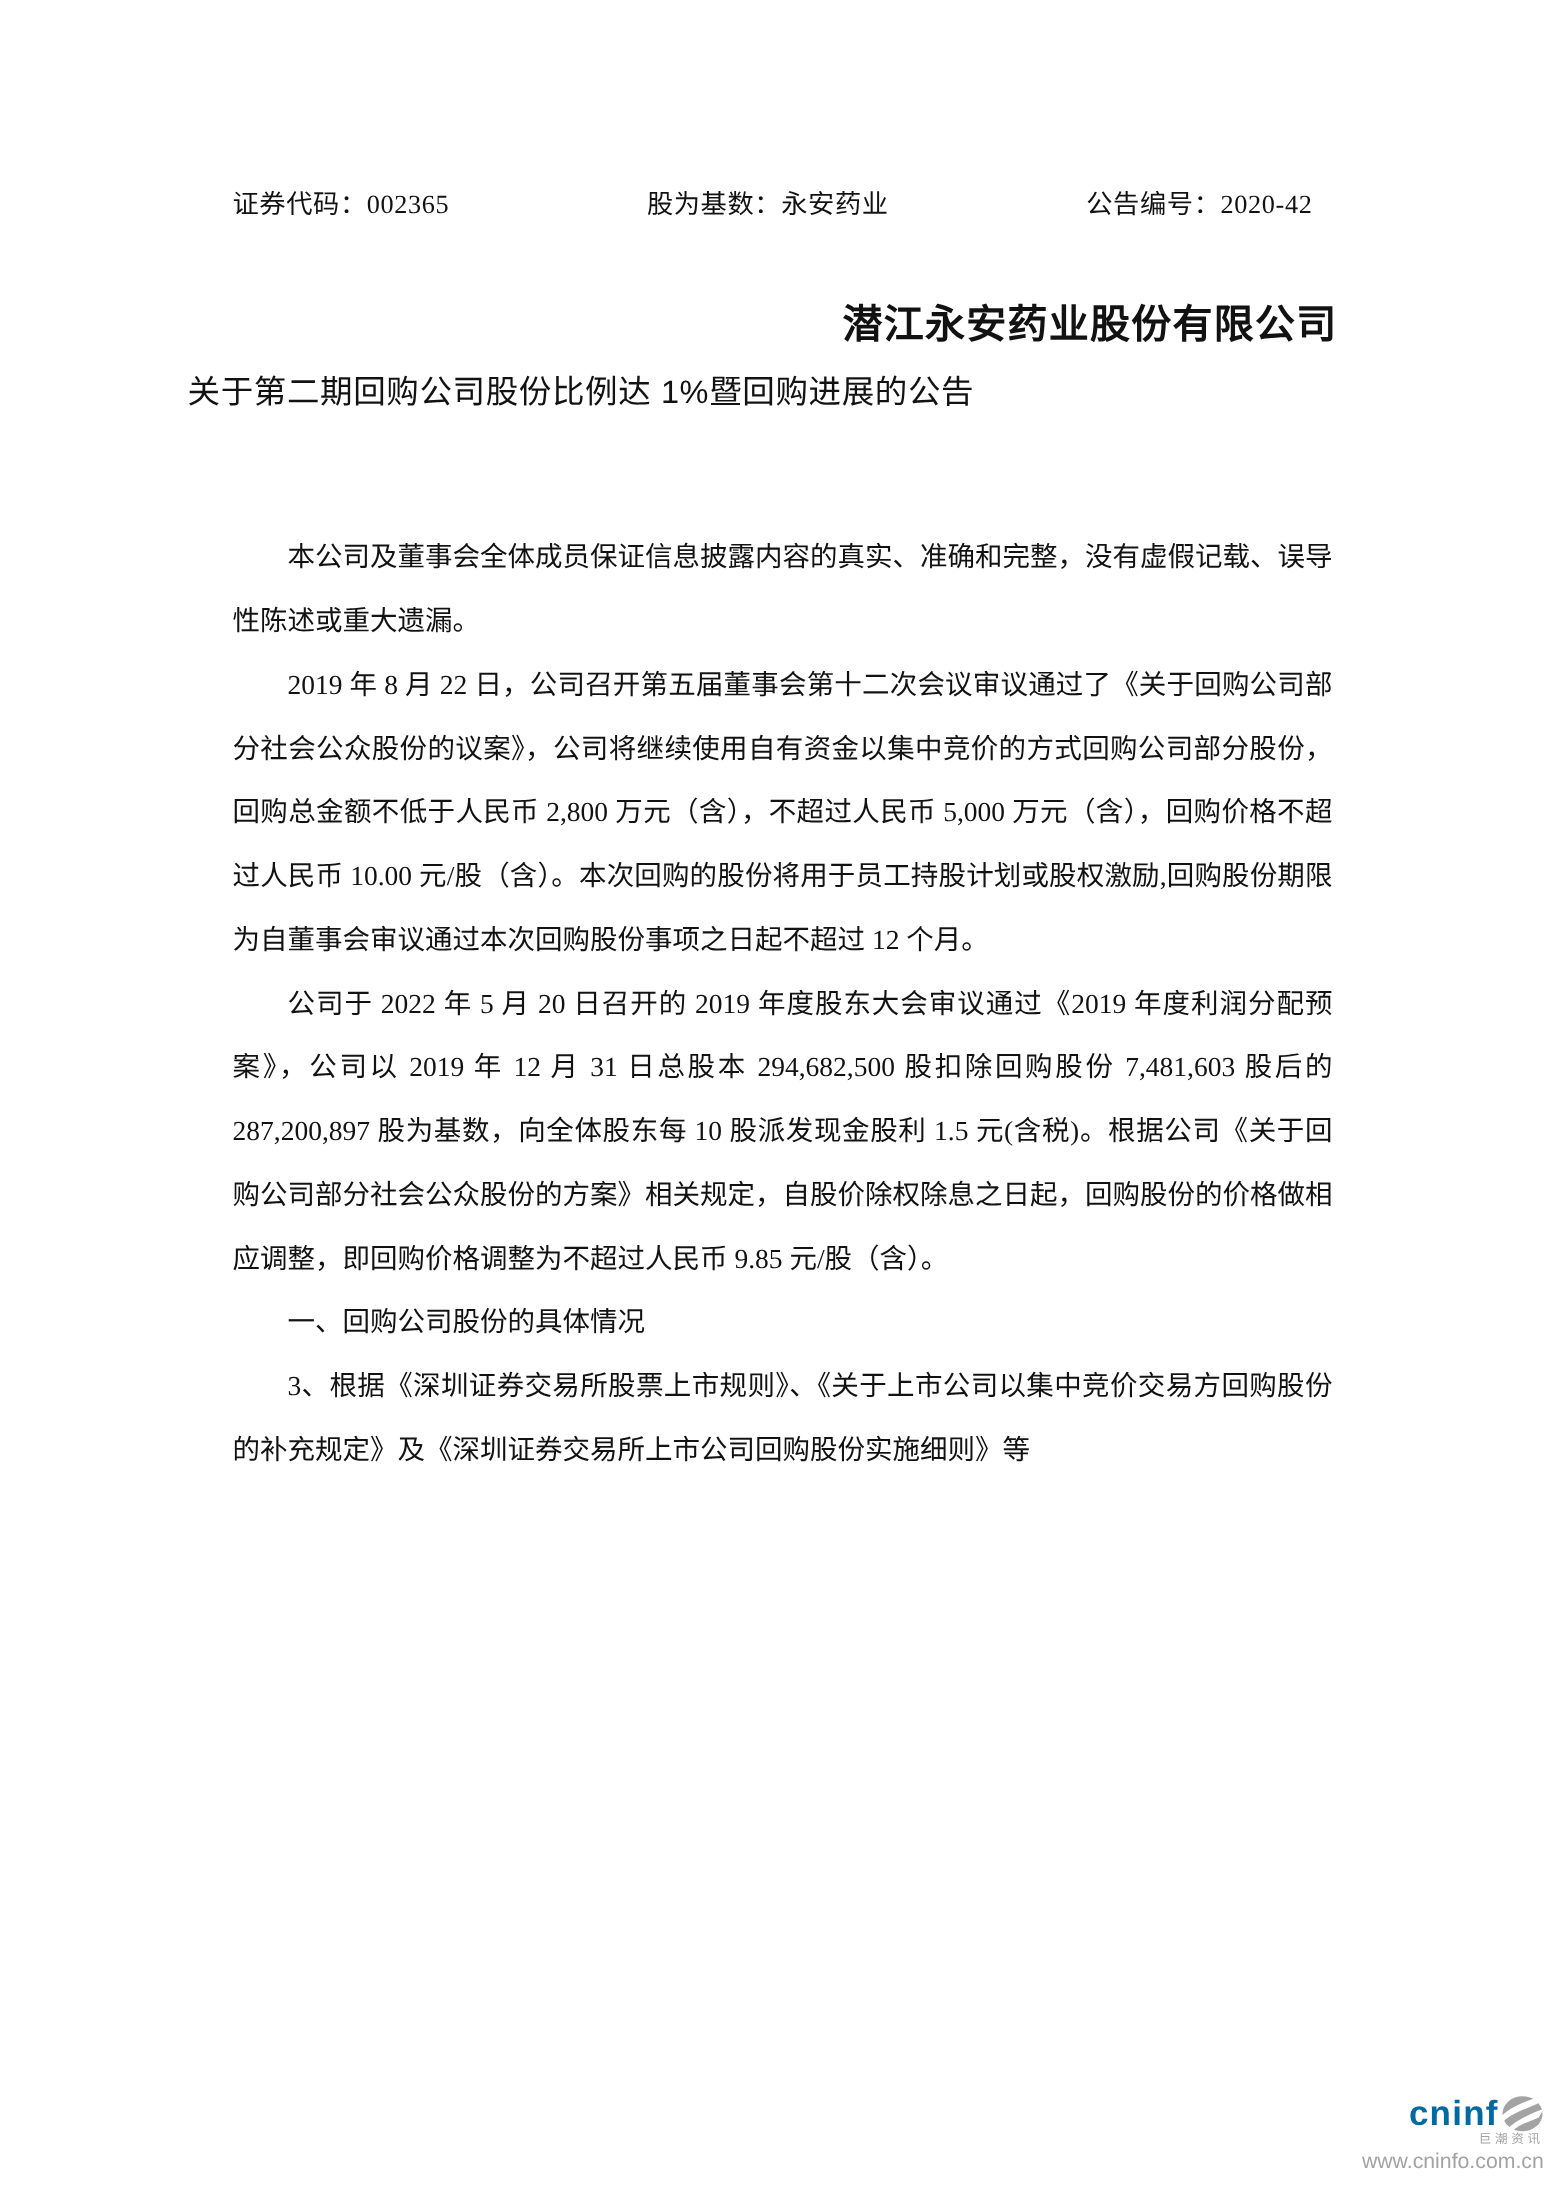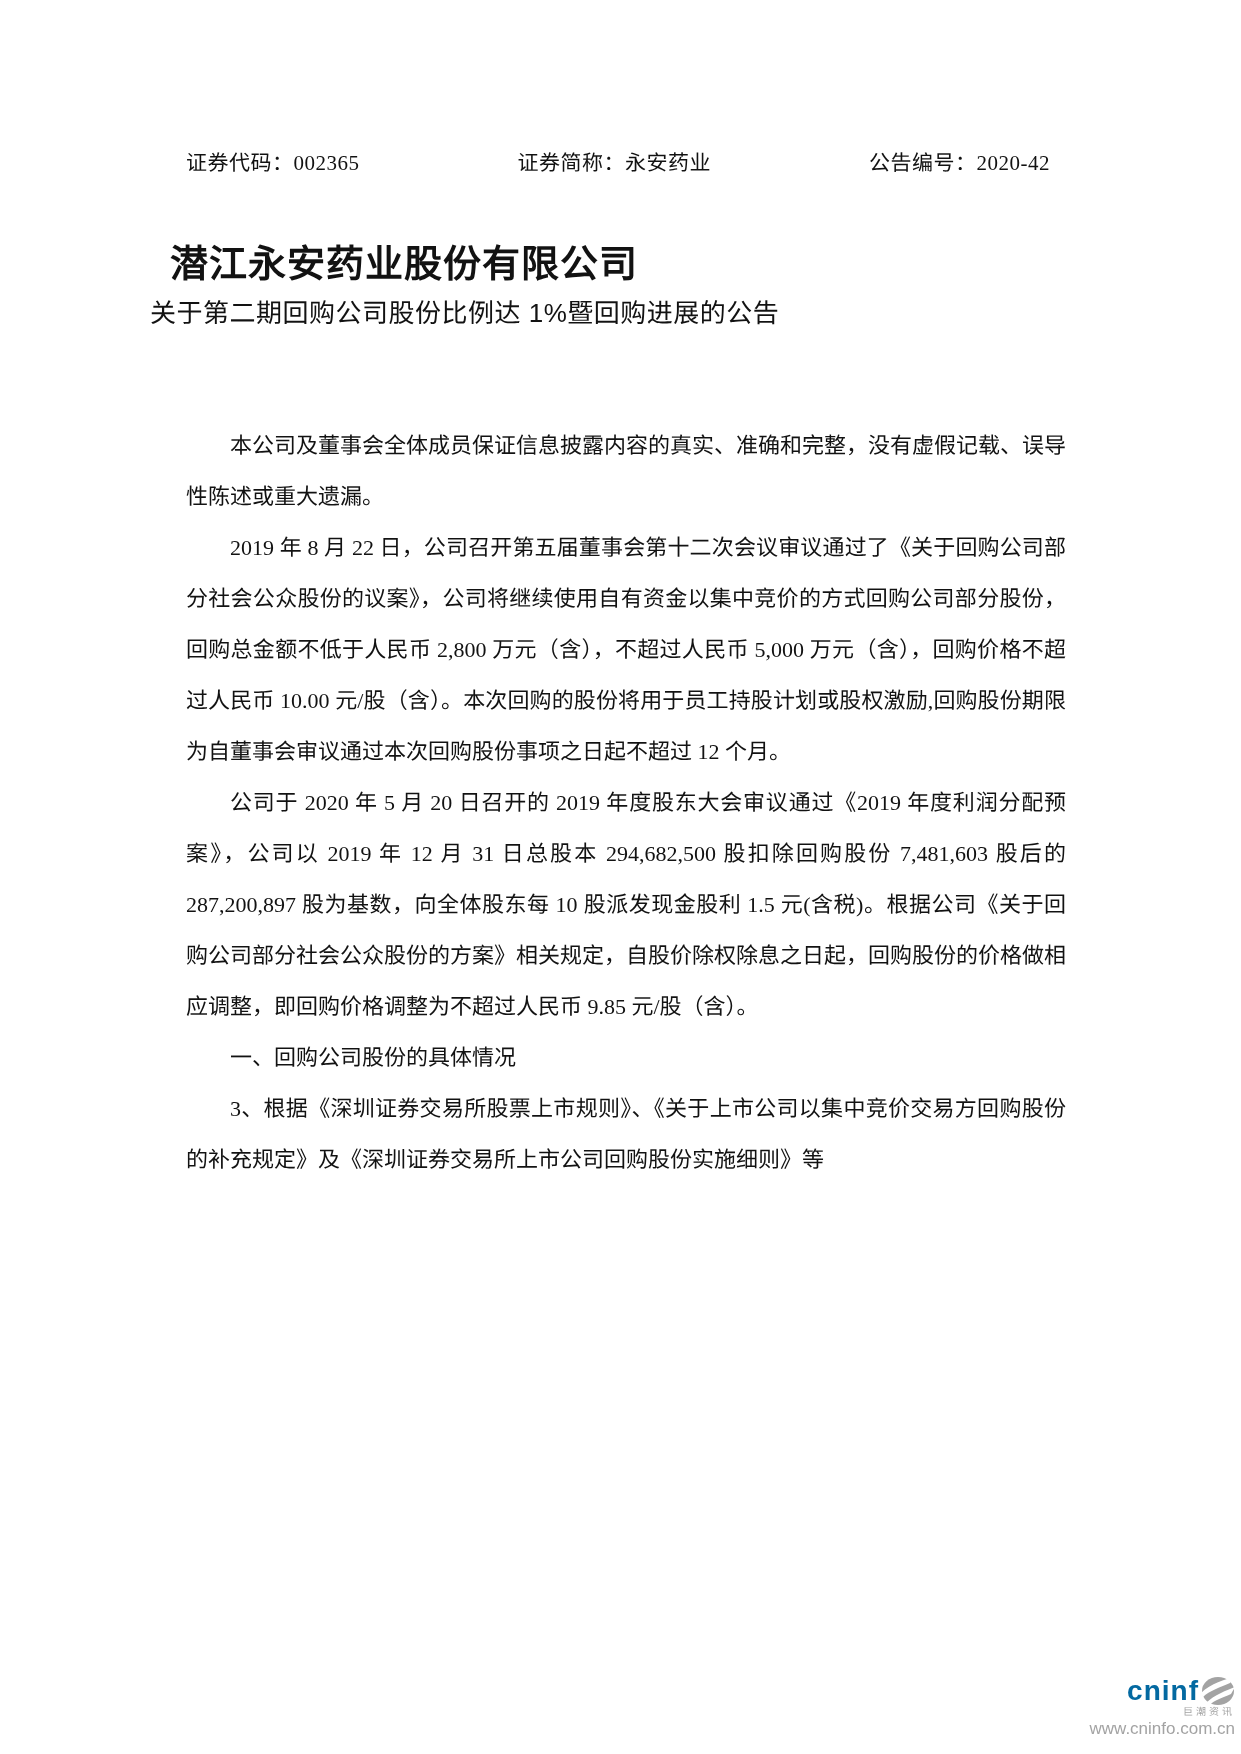--- a/index.html
+++ b/index.html
@@ -25,24 +25,24 @@
     justify-content: space-between;
     font-size: 21px;
     letter-spacing: 0.5px;
     white-space: nowrap;
   }
   .doc-title {
     position: absolute;
     top: 233px;
     left: 170px;
     width: 900px;
-    text-align: left;
+    text-align: right;
     font-family: "Liberation Sans", "DejaVu Sans", sans-serif;
     font-weight: bold;
-    font-size: 38px;
+    font-size: 32px;
     letter-spacing: 1px;
   }
   .doc-subtitle {
     position: absolute;
     top: 292px;
     left: 150px;
     width: 940px;
     text-align: left;
     font-family: "Liberation Sans", "DejaVu Sans", sans-serif;
     font-weight: normal;
@@ -94,32 +94,32 @@
     margin-top: 2px;
   }
 </style>
 </head>
 <body>
 
 <div class="page">
 
   <div class="header-row">
     <span>证券代码：002365</span>
-    <span>证券简称：永安药业</span>
+    <span>股为基数：永安药业</span>
     <span>公告编号：2020-42</span>
   </div>
 
   <div class="doc-title">潜江永安药业股份有限公司</div>
 
   <div class="doc-subtitle">关于第二期回购公司股份比例达 1%暨回购进展的公告</div>
 
   <div class="body-text">
     <p>本公司及董事会全体成员保证信息披露内容的真实、准确和完整，没有虚假记载、误导性陈述或重大遗漏。</p>
     <p>2019 年 8 月 22 日，公司召开第五届董事会第十二次会议审议通过了《关于回购公司部分社会公众股份的议案》，公司将继续使用自有资金以集中竞价的方式回购公司部分股份，回购总金额不低于人民币 2,800 万元（含），不超过人民币 5,000 万元（含），回购价格不超过人民币 10.00 元/股（含）。本次回购的股份将用于员工持股计划或股权激励,回购股份期限为自董事会审议通过本次回购股份事项之日起不超过 12 个月。</p>
-    <p>公司于 2020 年 5 月 20 日召开的 2019 年度股东大会审议通过《2019 年度利润分配预案》，公司以 2019 年 12 月 31 日总股本 294,682,500 股扣除回购股份 7,481,603 股后的 287,200,897 股为基数，向全体股东每 10 股派发现金股利 1.5 元(含税)。根据公司《关于回购公司部分社会公众股份的方案》相关规定，自股价除权除息之日起，回购股份的价格做相应调整，即回购价格调整为不超过人民币 9.85 元/股（含）。</p>
+    <p>公司于 2022 年 5 月 20 日召开的 2019 年度股东大会审议通过《2019 年度利润分配预案》，公司以 2019 年 12 月 31 日总股本 294,682,500 股扣除回购股份 7,481,603 股后的 287,200,897 股为基数，向全体股东每 10 股派发现金股利 1.5 元(含税)。根据公司《关于回购公司部分社会公众股份的方案》相关规定，自股价除权除息之日起，回购股份的价格做相应调整，即回购价格调整为不超过人民币 9.85 元/股（含）。</p>
     <p>一、回购公司股份的具体情况</p>
     <p>3、根据《深圳证券交易所股票上市规则》、《关于上市公司以集中竞价交易方回购股份的补充规定》及《深圳证券交易所上市公司回购股份实施细则》等</p>
   </div>
 
   <div class="cninfo-block">
     <div class="cninfo-top">
       <span class="cninfo-wordmark">cninf</span>
       <span style="display:inline-block;line-height:0;">
         <svg width="34" height="30" viewBox="0 0 34 30" aria-hidden="true">
           <ellipse cx="17" cy="15" rx="16" ry="14" fill="#a3a3a3"></ellipse>

